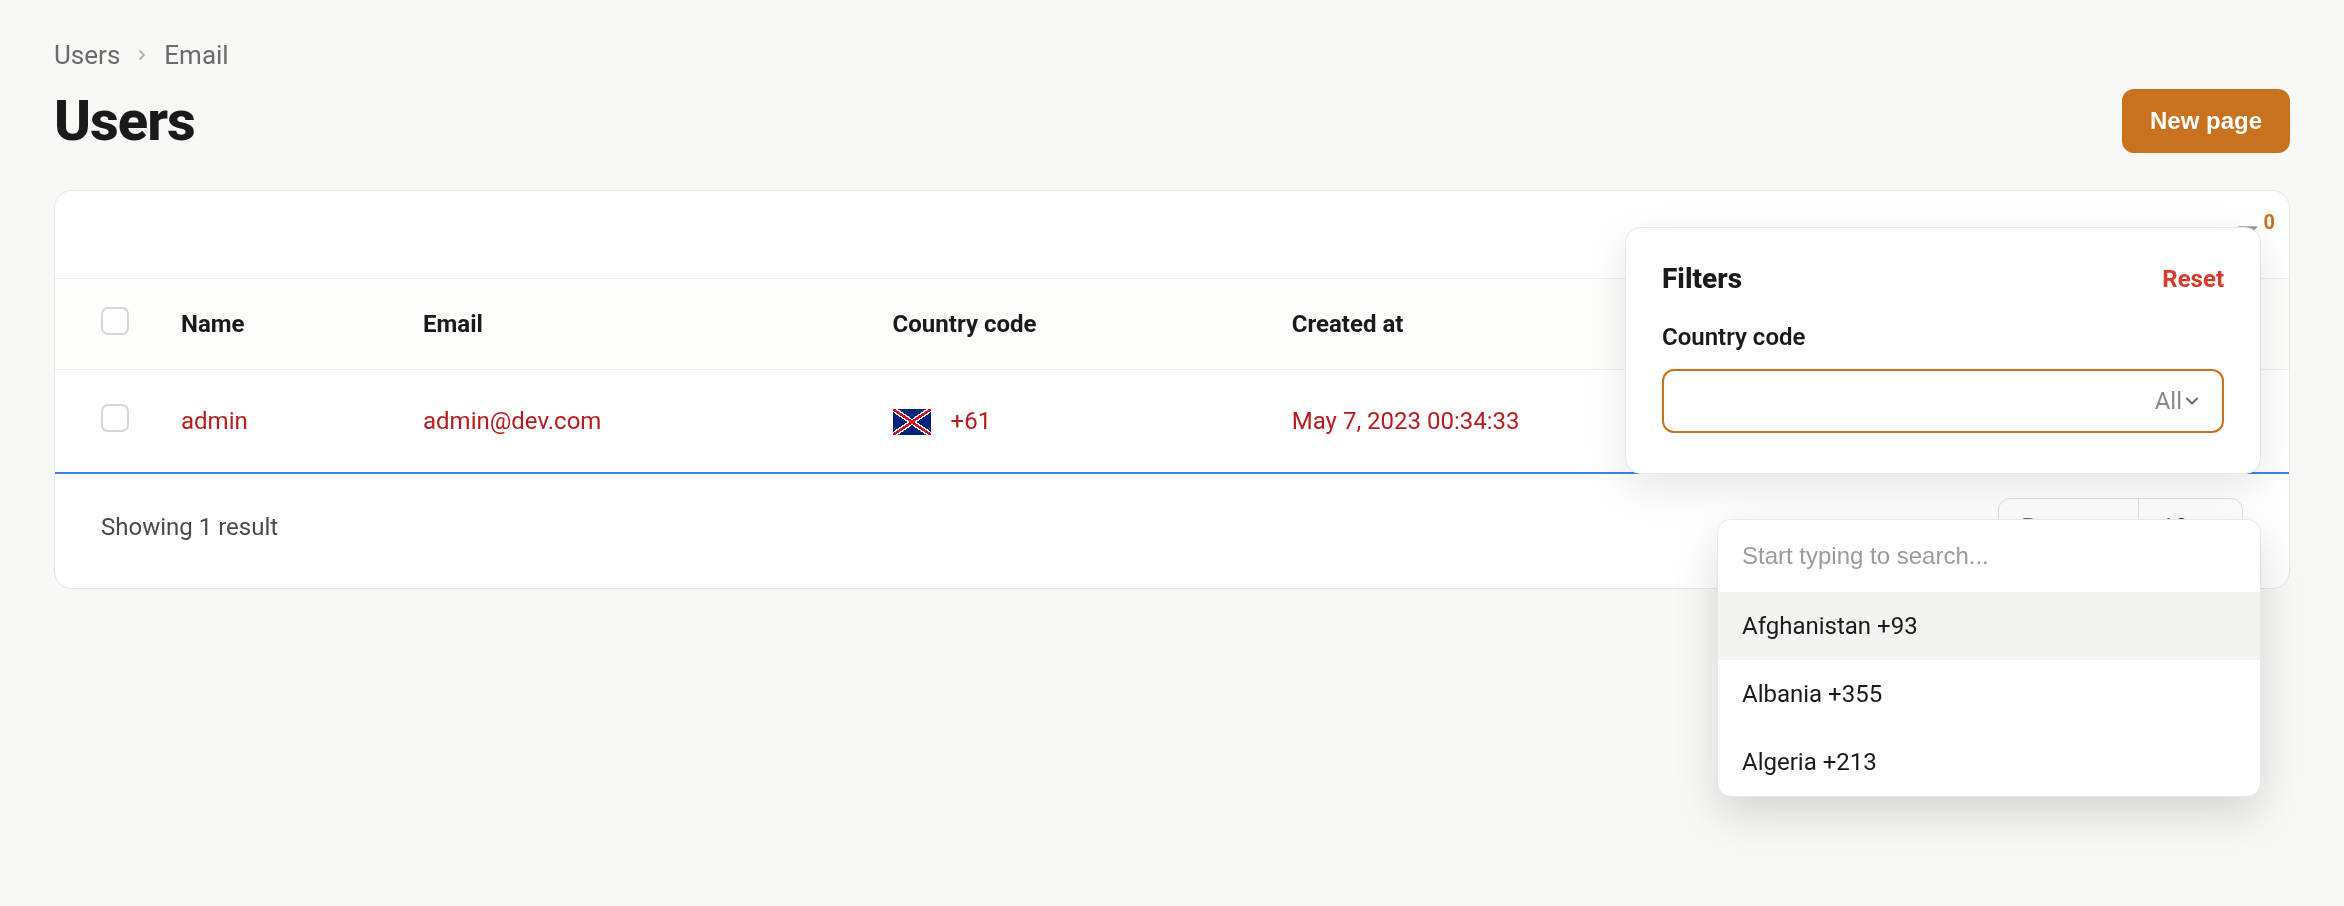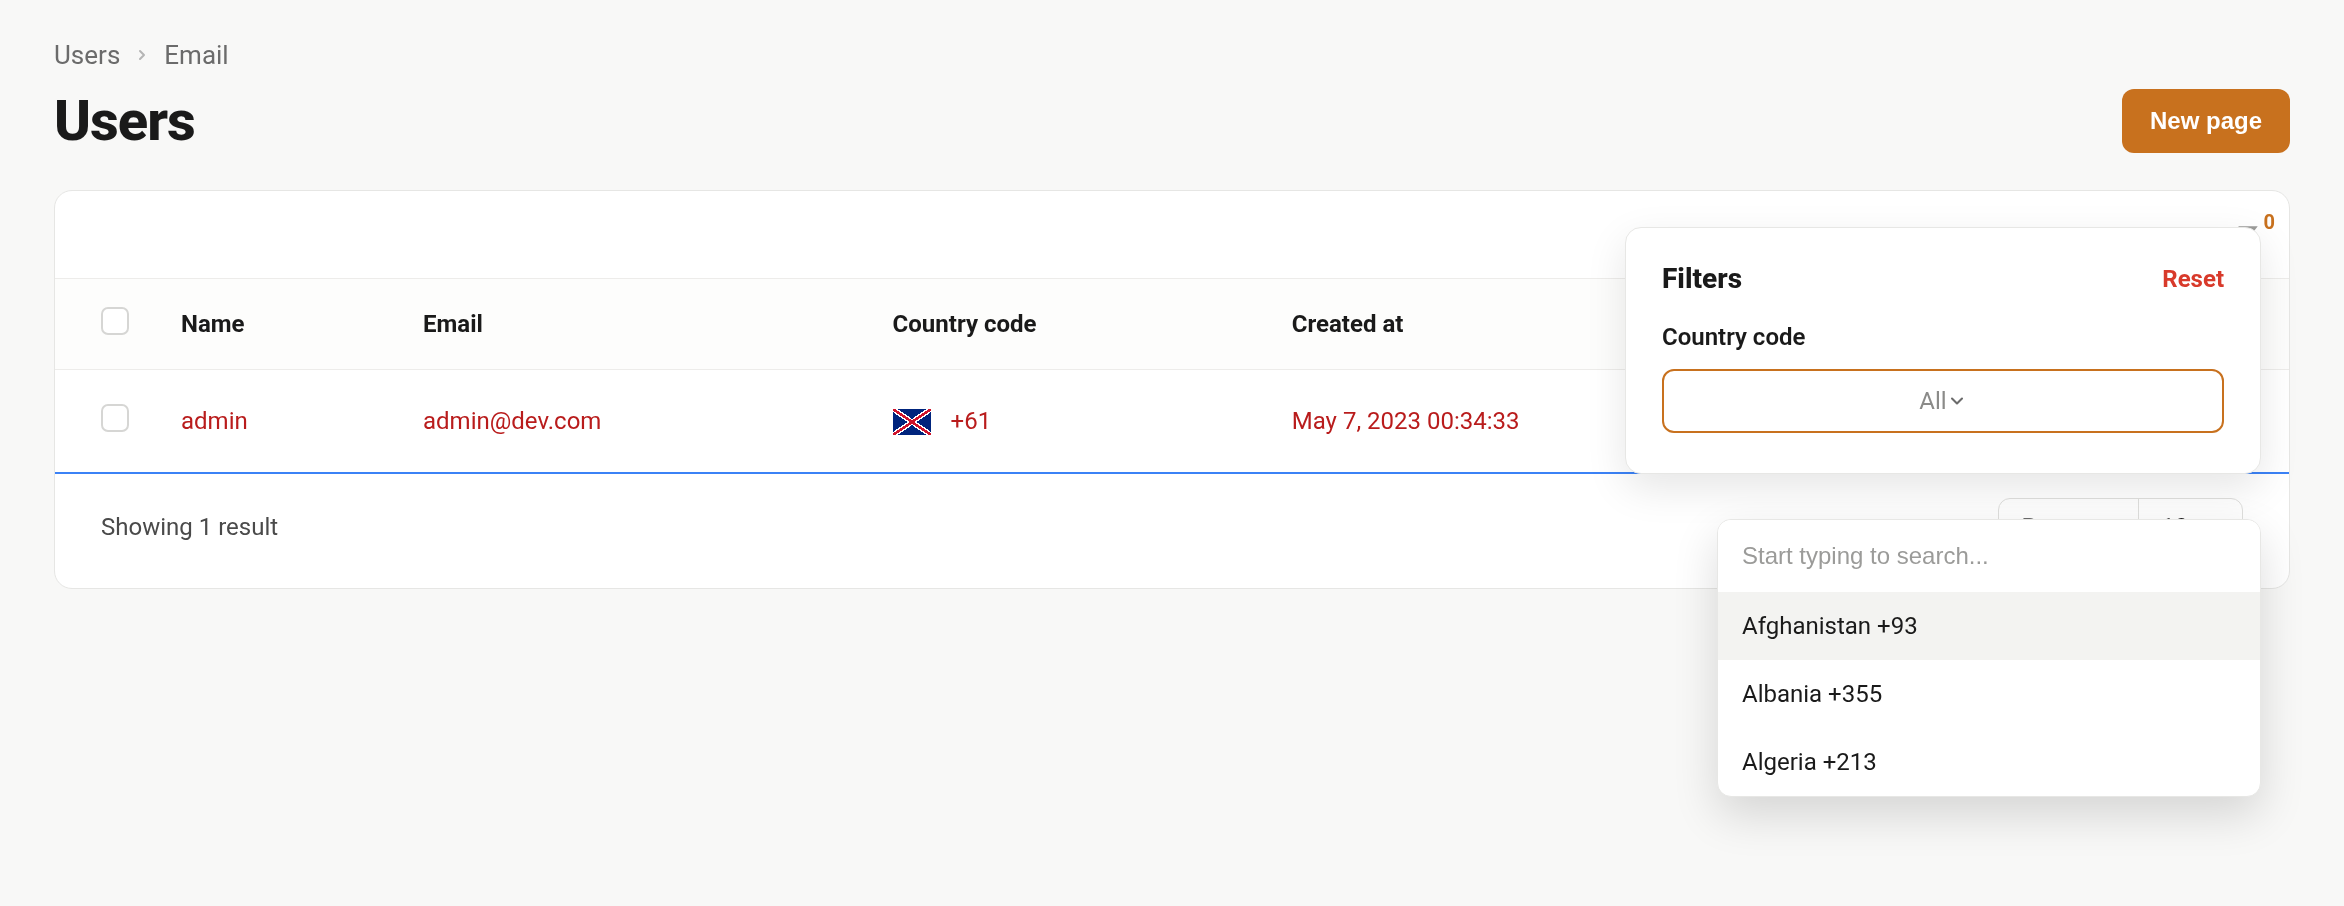--- a/index.html
+++ b/index.html
@@ -167,21 +167,21 @@
     margin-bottom:28px;
   }
   .filters-title { font-size:28px; font-weight:800; }
   .reset { color:#d83a2b; font-weight:700; font-size:24px; cursor:pointer; }
   .filter-label { font-size:24px; font-weight:600; margin-bottom:18px; }
   .select-box {
     border:2px solid #c8711e;
     border-radius:12px;
     padding: 16px 20px;
     display:flex;
-    justify-content:center;
+    justify-content:flex-end;
     align-items:center;
     font-size:24px;
     color:#8b8b89;
     cursor:pointer;
   }
   .dropdown {
     position:absolute;
     top: 328px;
     right: 28px;
     width: 544px;

